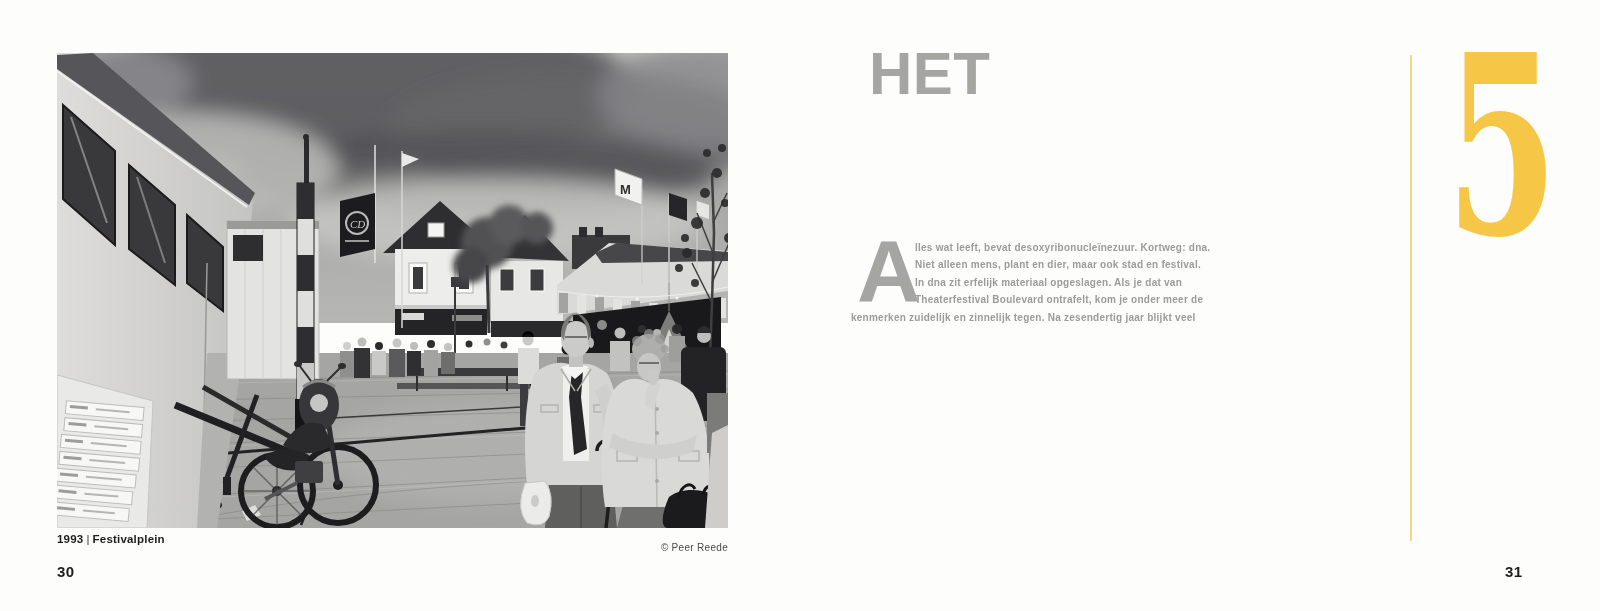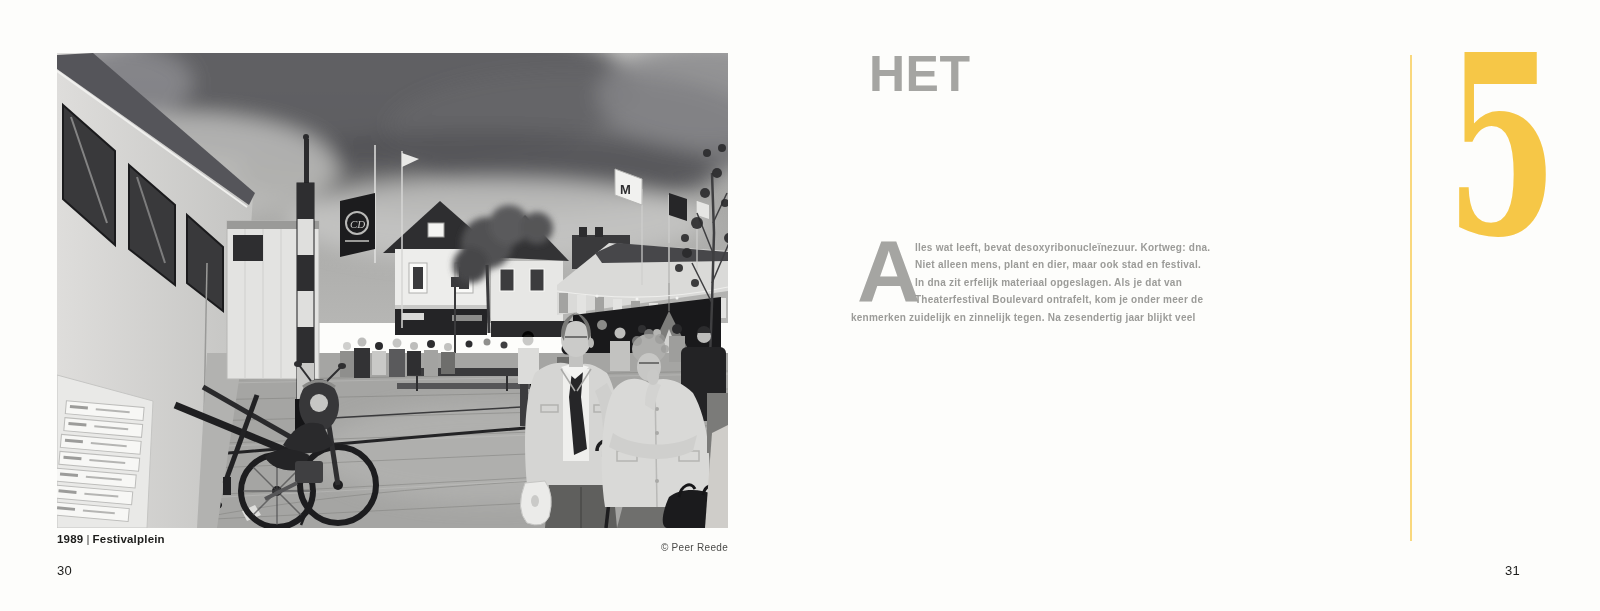--- a/index.html
+++ b/index.html
@@ -18,28 +18,28 @@
   }
   .caption{
     font-size:11.5px;font-weight:bold;color:#1d1d1b;letter-spacing:.2px;
     white-space:nowrap;
   }
   .caption .sep{margin:0 3px;font-weight:normal;color:#3a3a38;}
   .credit{
     font-size:10px;color:#4a4a48;letter-spacing:.3px;margin-top:9px;white-space:nowrap;
   }
   .pagenum{
-    font-size:13px;font-weight:normal;color:#1d1d1b;letter-spacing:.3px;
+    font-size:15px;font-weight:bold;color:#1d1d1b;letter-spacing:.3px;
   }
   .pagenum-left{left:57px;top:563px;}
   .pagenum-right{left:1505px;top:563px;width:35px;text-align:left;}
   
   .heading{
     left:869px;top:48px;margin:0;
-    font-size:50px;line-height:52.5px;font-weight:bold;
+    font-size:60px;line-height:52.5px;font-weight:bold;
     color:var(--heading-gray,#a5a5a2);letter-spacing:.5px;white-space:nowrap;
   }
   .heading .hline{display:block;}
   .dropcap{
     left:857px;top:227px;
     font-size:88px;line-height:88px;font-weight:bold;
     color:var(--heading-gray,#a5a5a2);
   }
   .bodytext{left:851px;top:239px;width:560px;}
   .bline{
@@ -450,21 +450,21 @@
 
         <g>
           <rect x="650" y="340" width="21" height="60" fill="#7b7b79"></rect>
           <polygon points="655,380 671,372 671,475 648,475" fill="#cfcdc9"></polygon>
         </g>
       </svg>
     </figure>
 
     <div class="abs photo-meta">
       <div class="caption">
-        <span>1989</span><span class="sep">|</span><span>Festivalplein</span>
+        <span>1993</span><span class="sep">|</span><span>Festivalplein</span>
       </div>
       <div class="credit">© Peer Reede</div>
     </div>
 
     <div class="abs pagenum pagenum-left">30</div>
   </div>
 
   <div>
 
     <h1 class="abs heading">

